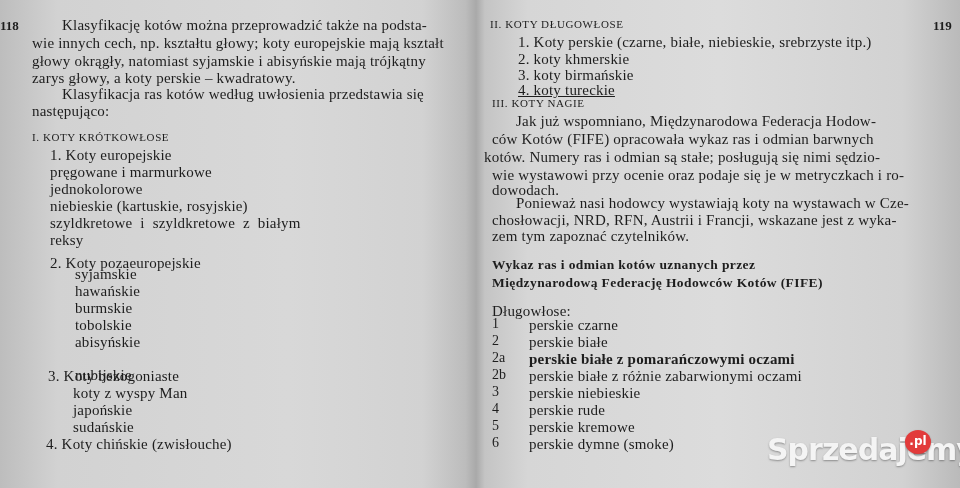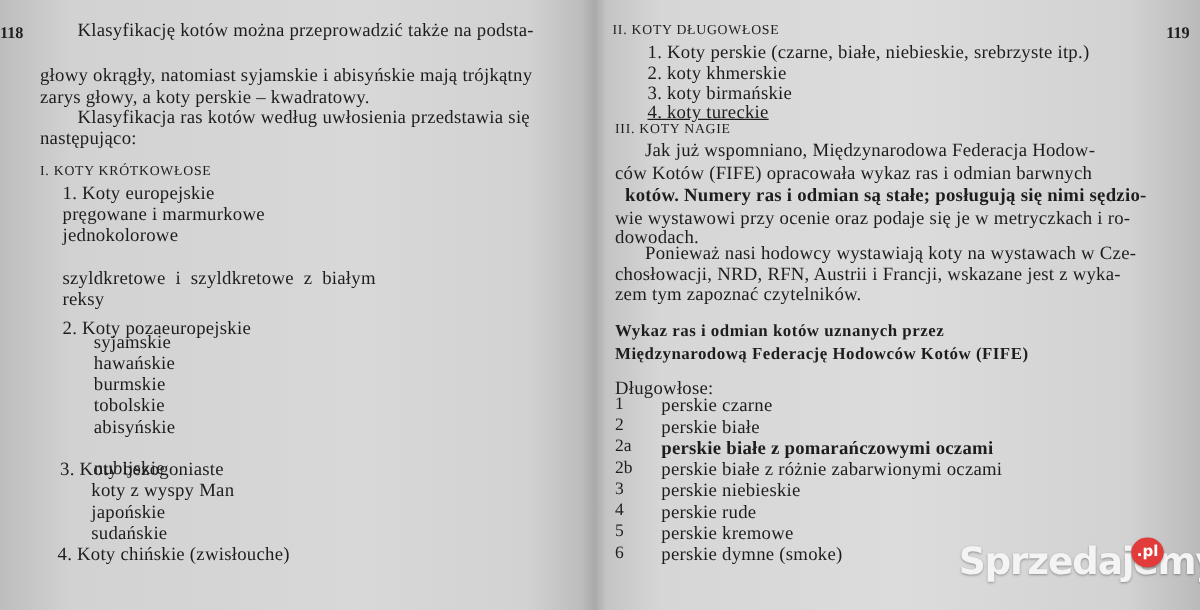--- a/index.html
+++ b/index.html
@@ -38,30 +38,32 @@
 </style>
 </head>
 <body>
 
 <div class="spread">
 
   <div class="page page-left">
     <div class="pnum">118</div>
 
     <div class="t" style="left:62px;top:16px;">Klasyfikację kotów można przeprowadzić także na podsta-</div>
+    <div class="t" style="left:32px;top:34px;">wie innych cech, np. kształtu głowy; koty europejskie mają kształt</div>
     <div class="t" style="left:32px;top:52px;">głowy okrągły, natomiast syjamskie i abisyńskie mają trójkątny</div>
     <div class="t" style="left:32px;top:69px;">zarys głowy, a koty perskie – kwadratowy.</div>
     <div class="t" style="left:62px;top:85px;">Klasyfikacja ras kotów według uwłosienia przedstawia się</div>
     <div class="t" style="left:32px;top:102px;">następująco:</div>
 
     <div class="t heading" style="left:32px;top:128px;">I. KOTY KRÓTKOWŁOSE</div>
 
     <div class="t" style="left:50px;top:146px;">1. Koty europejskie</div>
     <div class="t" style="left:50px;top:163px;">pręgowane i marmurkowe</div>
     <div class="t" style="left:50px;top:180px;">jednokolorowe</div>
+    <div class="t" style="left:50px;top:197px;">niebieskie (kartuskie, rosyjskie)</div>
     <div class="t" style="left:50px;top:214px;word-spacing:4px;">szyldkretowe i szyldkretowe z białym</div>
     <div class="t" style="left:50px;top:231px;">reksy</div>
     <div class="t" style="left:50px;top:254px;">2. Koty pozaeuropejskie</div>
     <div class="t" style="left:75px;top:265px;">syjamskie</div>
     <div class="t" style="left:75px;top:282px;">hawańskie</div>
     <div class="t" style="left:75px;top:299px;">burmskie</div>
     <div class="t" style="left:75px;top:316px;">tobolskie</div>
     <div class="t" style="left:75px;top:333px;">abisyńskie</div>
     <div class="t" style="left:75px;top:366px;">nubijskie</div>
     <div class="t" style="left:48px;top:367px;">3. Koty bezogoniaste</div>
@@ -76,21 +78,21 @@
 
     <div class="t heading" style="left:12px;top:15px;">II. KOTY DŁUGOWŁOSE</div>
     <div class="t" style="left:40px;top:33px;">1. Koty perskie (czarne, białe, niebieskie, srebrzyste itp.)</div>
     <div class="t" style="left:40px;top:50px;">2. koty khmerskie</div>
     <div class="t" style="left:40px;top:66px;">3. koty birmańskie</div>
     <div class="t" style="left:40px;top:81px;text-decoration:underline;">4. koty tureckie</div>
     <div class="t heading" style="left:14px;top:94px;">III. KOTY NAGIE</div>
 
     <div class="t" style="left:38px;top:112px;">Jak już wspomniano, Międzynarodowa Federacja Hodow-</div>
     <div class="t" style="left:14px;top:130px;">ców Kotów (FIFE) opracowała wykaz ras i odmian barwnych</div>
-    <div class="t" style="left:22px;top:148px;font-weight:bold;">kotów. Numery ras i odmian są stałe; posługują się nimi sędzio-</div>
+    <div class="t" style="left:6px;top:148px;">kotów. Numery ras i odmian są stałe; posługują się nimi sędzio-</div>
     <div class="t" style="left:14px;top:166px;">wie wystawowi przy ocenie oraz podaje się je w metryczkach i ro-</div>
     <div class="t" style="left:14px;top:181px;">dowodach.</div>
     <div class="t" style="left:38px;top:194px;">Ponieważ nasi hodowcy wystawiają koty na wystawach w Cze-</div>
     <div class="t" style="left:14px;top:211px;">chosłowacji, NRD, RFN, Austrii i Francji, wskazane jest z wyka-</div>
     <div class="t" style="left:14px;top:227px;">zem tym zapoznać czytelników.</div>
 
     <div class="t bold" style="left:14px;top:256px;">Wykaz ras i odmian kotów uznanych przez</div>
     <div class="t bold" style="left:14px;top:274px;">Międzynarodową Federację Hodowców Kotów (FIFE)</div>
 
     <div class="t" style="left:14px;top:302px;">Długowłose:</div>

